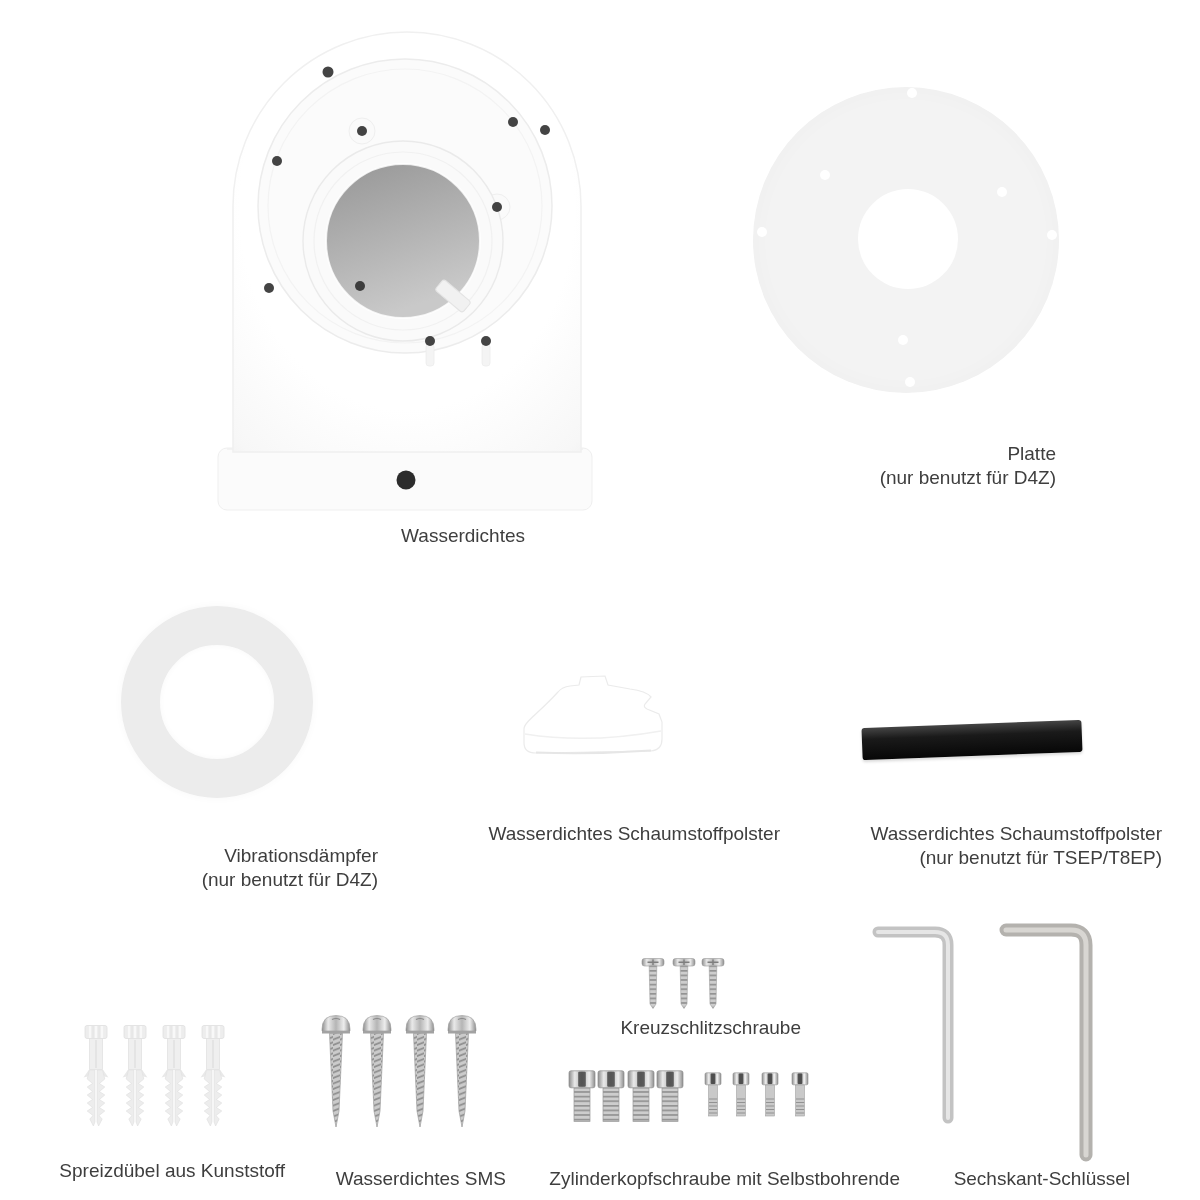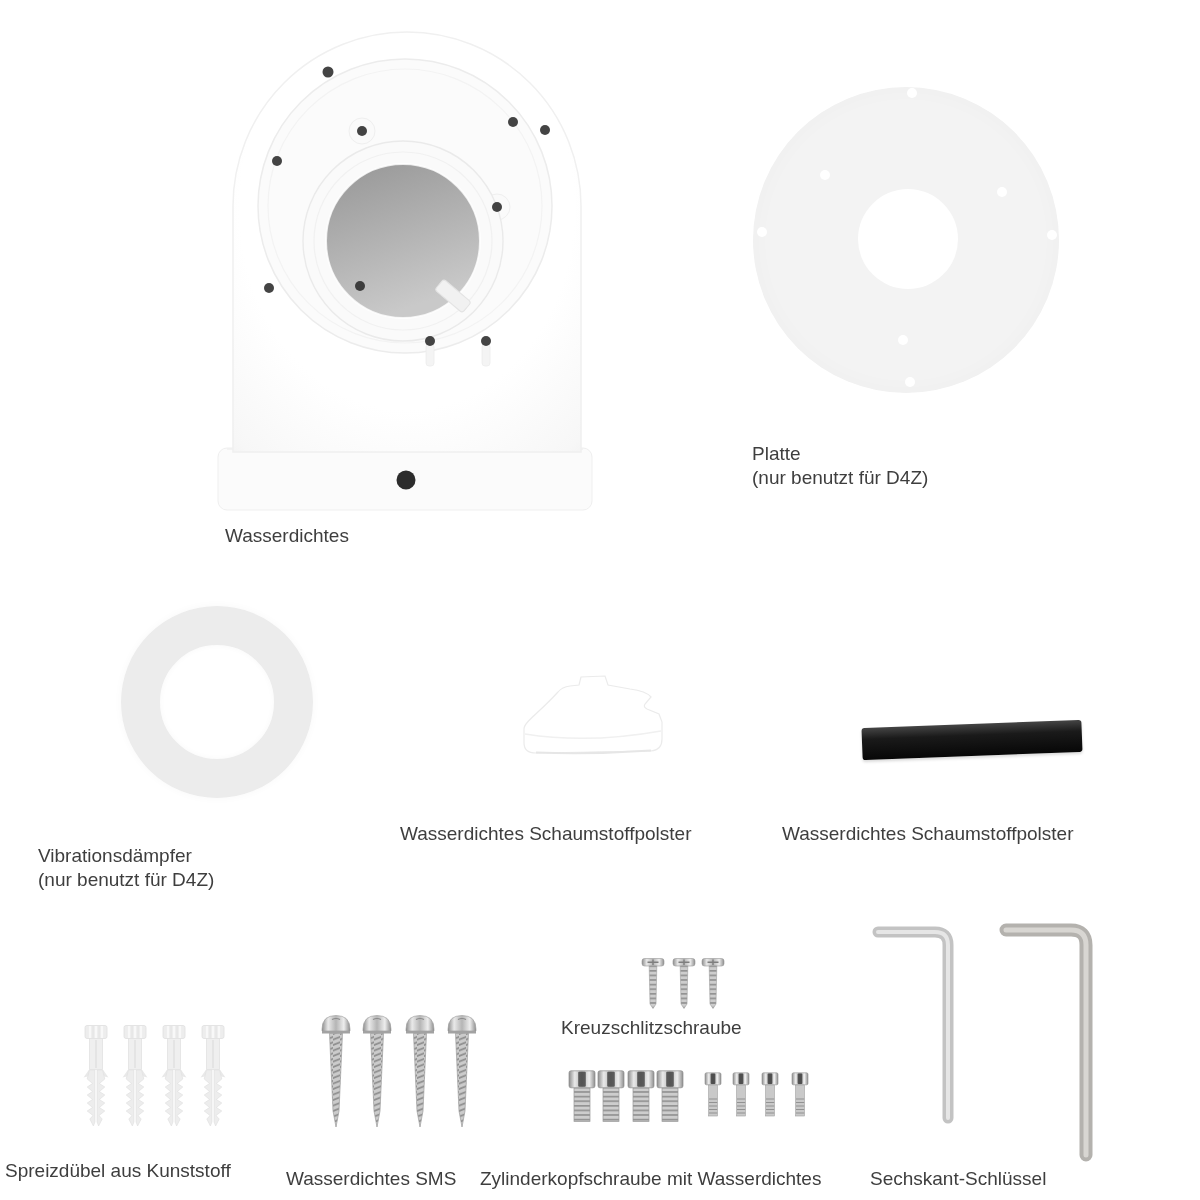--- a/index.html
+++ b/index.html
@@ -2,21 +2,21 @@
 <html><head>
 <meta charset="utf-8">
 <style>
   html,body{margin:0;padding:0;background:#ffffff;}
   .canvas{
     position:relative;width:1200px;height:1200px;background:#ffffff;overflow:hidden;
     font-family:"Liberation Sans","DejaVu Sans",sans-serif;
   }
   .part{position:absolute;margin:0;padding:0;}
   .lbl{
-    position:absolute;text-align:left;
+    position:absolute;text-align:right;
     font-size:19px;line-height:24px;color:#3e3e3e;
     font-family:"Liberation Sans","DejaVu Sans",sans-serif;
   }
   .ring{
     position:absolute;left:121px;top:606px;width:192px;height:192px;
     border-radius:50%;border:39px solid #ececec;box-sizing:border-box;
     box-shadow:0 0 8px rgba(0,0,0,0.03), inset 0 0 6px rgba(0,0,0,0.03);
   }
   .plate{
     position:absolute;left:753px;top:87px;width:306px;height:306px;border-radius:50%;
@@ -171,20 +171,21 @@
       <path d="M18,80.5 Q75,82.5 133,78.5" fill="none" stroke="#e6e6e6" stroke-width="2"></path>
     </svg>
   </figure>
   <div class="lbl" style="left:400px;top:822px;width:380px">
     <div>Wasserdichtes Schaumstoffpolster</div>
   </div>
 
   <div class="foam-black"></div>
   <div class="lbl" style="left:782px;top:822px;width:380px">
     <div>Wasserdichtes Schaumstoffpolster</div>
+    <div>(nur benutzt für TSEP/T8EP)</div>
   </div>
 
   <figure class="part" style="left:78px;top:1024px">
     <svg width="160" height="106" viewBox="0 0 160 106">
       <use href="#anchor" x="3" y="1"></use>
       <use href="#anchor" x="42" y="1"></use>
       <use href="#anchor" x="81" y="1"></use>
       <use href="#anchor" x="120" y="1"></use>
     </svg>
   </figure>
@@ -221,21 +222,21 @@
       <use href="#skL" x="31" y="2"></use>
       <use href="#skL" x="61" y="2"></use>
       <use href="#skL" x="90" y="2"></use>
       <use href="#skS" x="138" y="4"></use>
       <use href="#skS" x="166" y="4"></use>
       <use href="#skS" x="195" y="4"></use>
       <use href="#skS" x="225" y="4"></use>
     </svg>
   </figure>
   <div class="lbl" style="left:480px;top:1167px;width:420px">
-    <span>Zylinderkopfschraube mit Wasserdichtes</span>
+    <span>Zylinderkopfschraube mit Selbstbohrende</span>
   </div>
 
   <figure class="part" style="left:855px;top:900px">
     <svg width="250" height="270" viewBox="0 0 250 270">
       <path d="M23,32 H80 Q93,32 93,45 V218" fill="none" stroke="#c3c3c3" stroke-width="11" stroke-linecap="round"></path>
       <path d="M23,32 H80 Q93,32 93,45 V218" fill="none" stroke="#e6e6e6" stroke-width="4" stroke-linecap="round"></path>
       <path d="M151,30 H216 Q231,30 231,45 V255" fill="none" stroke="#b4b2ae" stroke-width="13" stroke-linecap="round"></path>
       <path d="M151,30 H216 Q231,30 231,45 V255" fill="none" stroke="#d8d6d2" stroke-width="5" stroke-linecap="round"></path>
     </svg>
   </figure>

